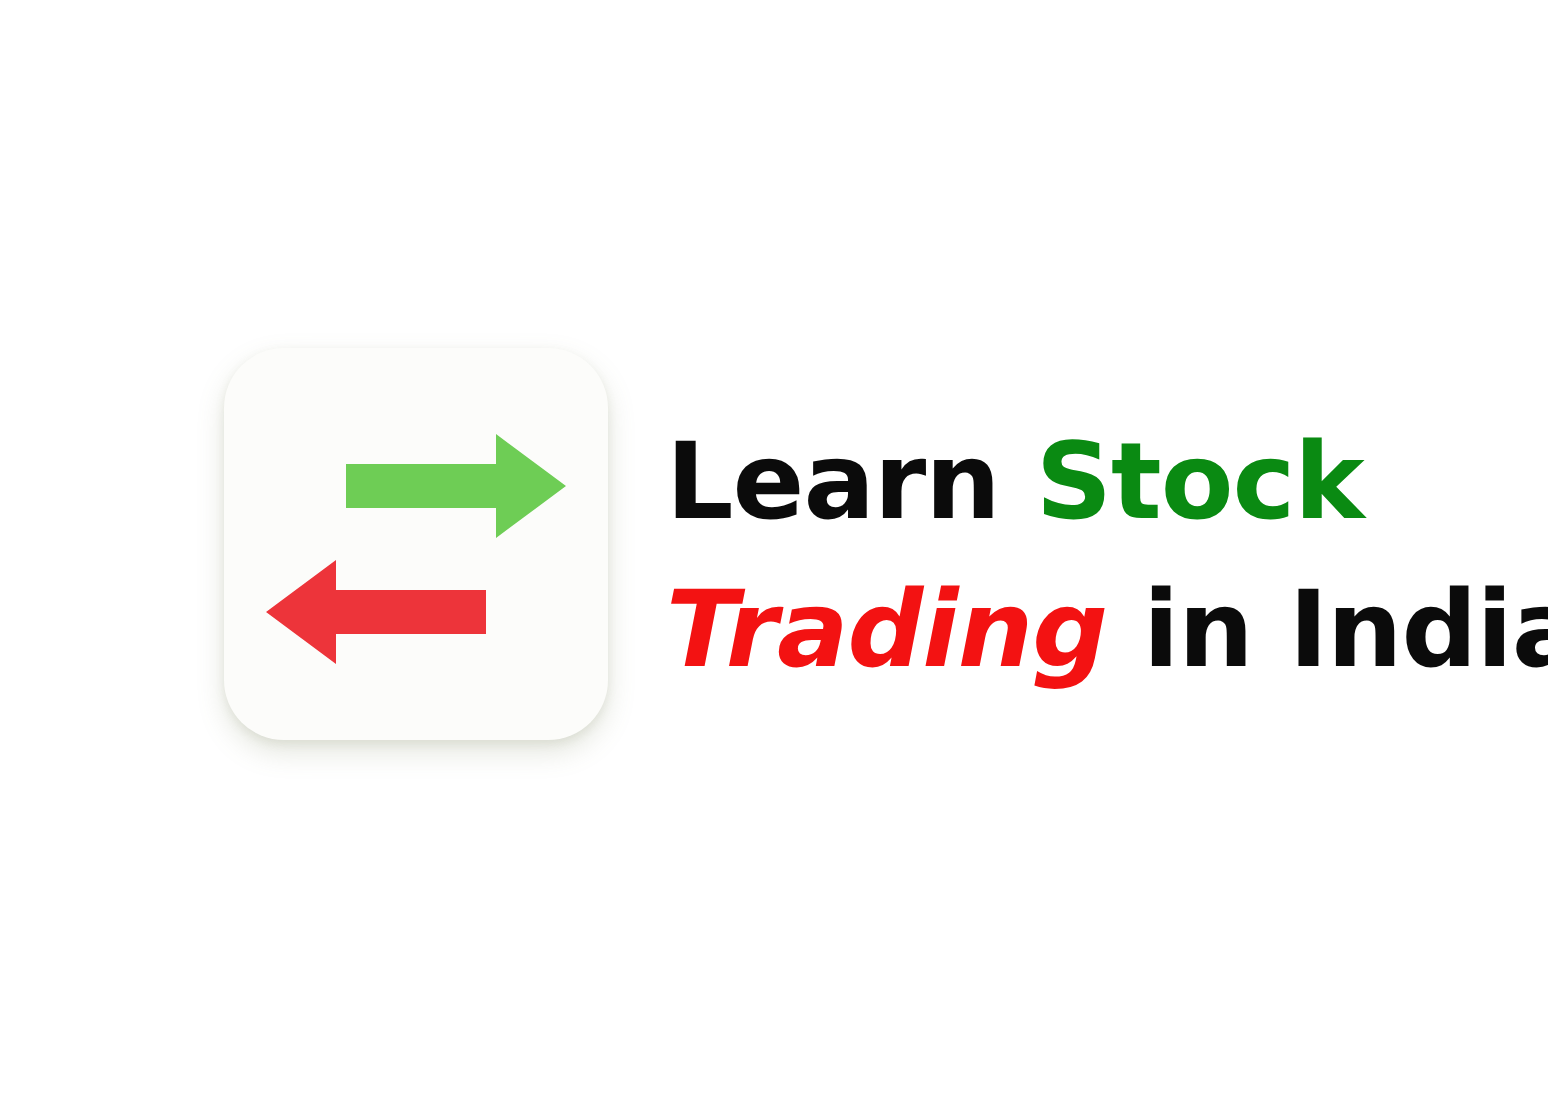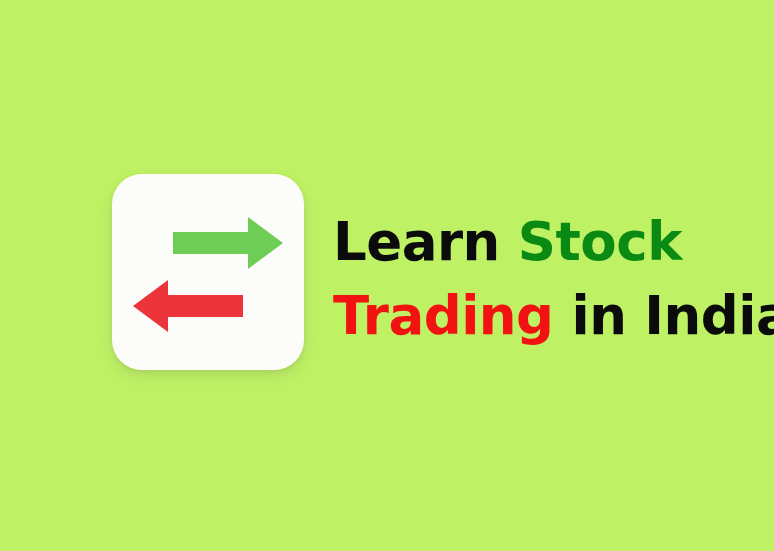--- a/index.html
+++ b/index.html
@@ -71,28 +71,28 @@
     white-space: nowrap;
   }
 
   .headline .line {
     display: block;
     white-space: nowrap;
   }
 
   .w-black  { color: #0b0b0b; }
   .w-green  { color: #0a8a12; }
-  .w-red    { color: #f31212; }
+  .w-red    { color: #f31212; font-style: italic; }
 
   .sp { display: inline; }
 </style>
 </head>
 <body style="background: rgb(241, 244, 226);">
 
-<div class="banner" style="background: #bef264;">
+<div class="banner" style="background: #ffffff;">
 
   <div class="icon-card" style="background: rgb(252, 252, 250); border-radius: 30px;">
     <div class="icon-card-inner" style="border-radius: 30px;">
       <svg class="arrows-svg" viewBox="0 0 192 196" xmlns="http://www.w3.org/2000/svg">
 
         <g>
           <path d="M 61 58 L 136 58 L 136 43 L 171 69 L 136 95 L 136 80 L 61 80 Z" fill="#6ecd55"></path>
         </g>
 
         <g>

